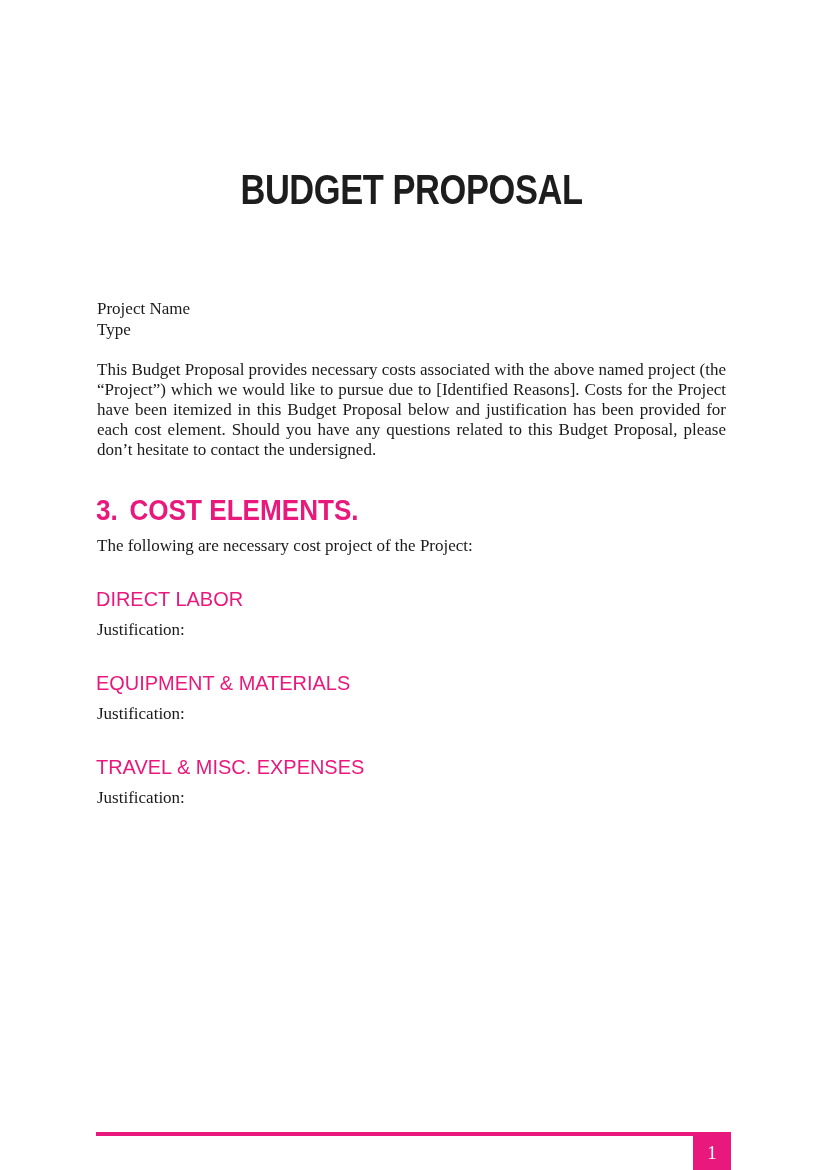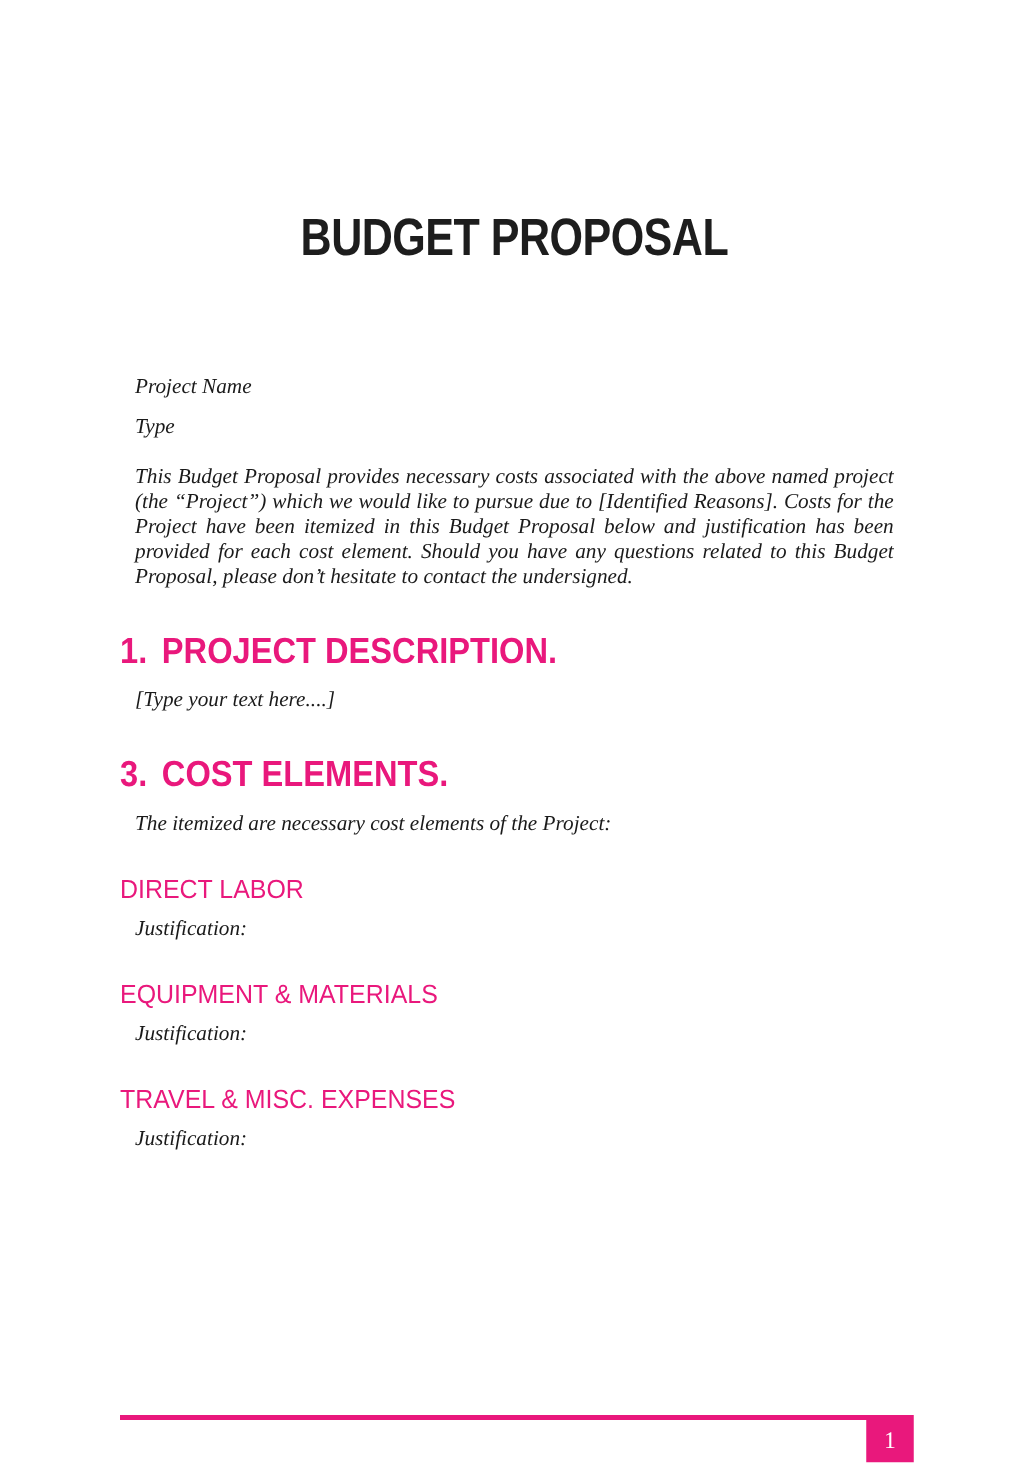--- a/index.html
+++ b/index.html
@@ -32,26 +32,25 @@
     letter-spacing: -0.5px;
     text-align: center;
     color: #1d1d1d;
     transform: scaleX(0.82);
     transform-origin: 50% 50%;
     white-space: nowrap;
   }
   
   .meta { margin-top: 84px; }
   .body-text {
-    margin: 12px;
+    margin: 1px;
     font-family: "Liberation Serif", serif;
     font-size: 17px;
     line-height: 20px;
     color: #1a1a1a;
-    font-style: italic;
   }
   .intro {
     margin-top: 20px;
     text-align: justify;
   }
   
   .section-heading {
     margin: 33px 0 9px 0;
     font-family: "Liberation Sans", sans-serif;
     font-weight: 700;
@@ -108,33 +107,27 @@
 
   <h1 class="doc-title">BUDGET PROPOSAL</h1>
 
   <div class="meta">
     <p class="body-text">Project Name</p>
     <p class="body-text">Type</p>
   </div>
 
   <p class="body-text intro">This Budget Proposal provides necessary costs associated with the above named project (the “Project”) which we would like to pursue due to [Identified Reasons]. Costs for the Project have been itemized in this Budget Proposal below and justi­fication has been provided for each cost element. Should you have any questions related to this Budget Proposal, please don’t hesitate to contact the undersigned.</p>
 
-  <section>
-    <h2 class="section-heading">
-      <span class="num">1.</span><span>PROJECT DESCRIPTION.</span>
-    </h2>
-    <p class="body-text section-body">[Type your text here....]</p>
-  </section>
 
 
   <section>
     <h2 class="section-heading">
       <span class="num">3.</span><span>COST ELEMENTS.</span>
     </h2>
-    <p class="body-text section-body">The itemized are necessary cost elements of the Project:</p>
+    <p class="body-text section-body">The following are necessary cost project of the Project:</p>
 
     <div>
       <h3 class="element-heading">DIRECT LABOR</h3>
       <p class="body-text justification">Justification:</p>
     </div>
 
     <div>
       <h3 class="element-heading">EQUIPMENT &amp; MATERIALS</h3>
       <p class="body-text justification">Justification:</p>
     </div>

